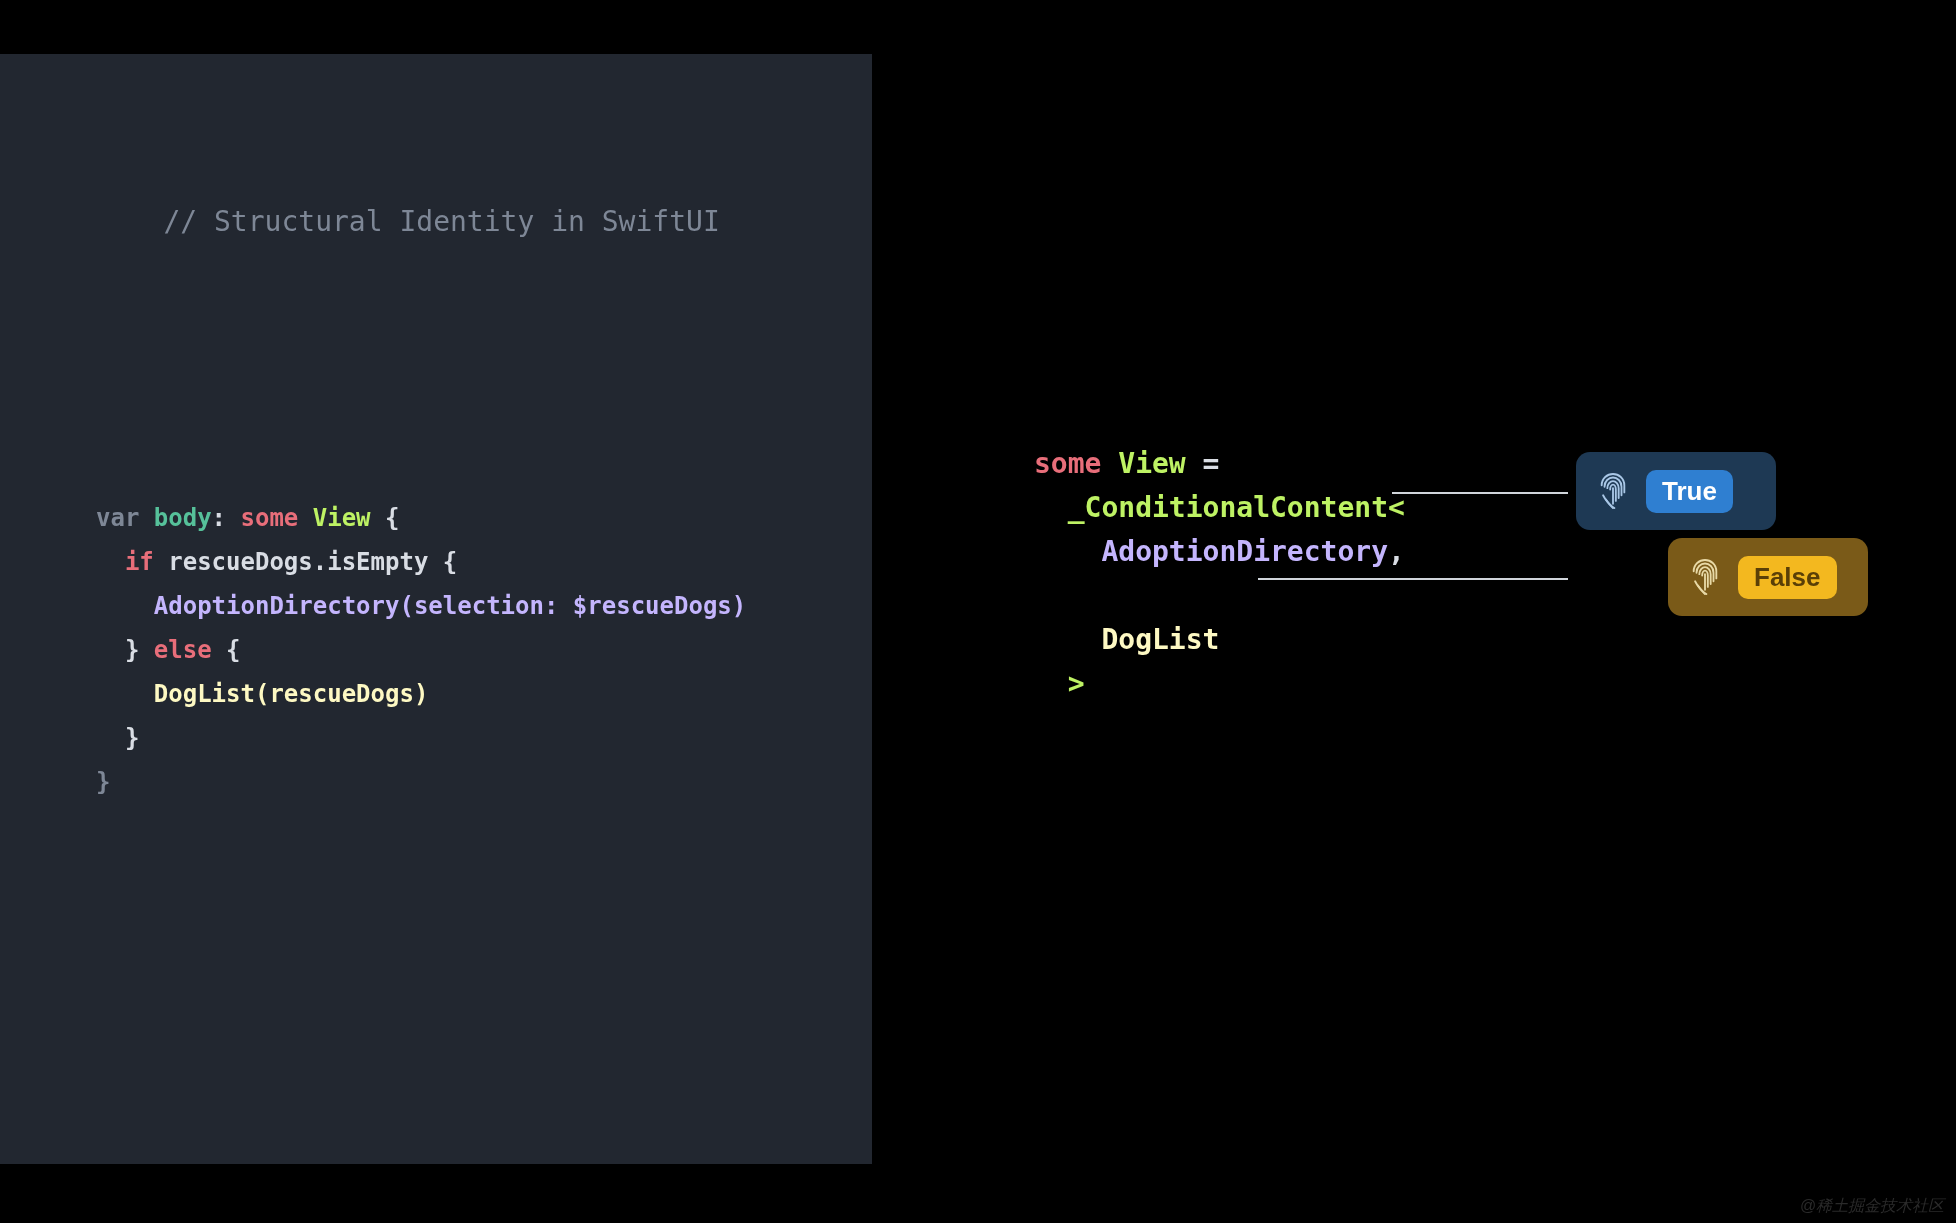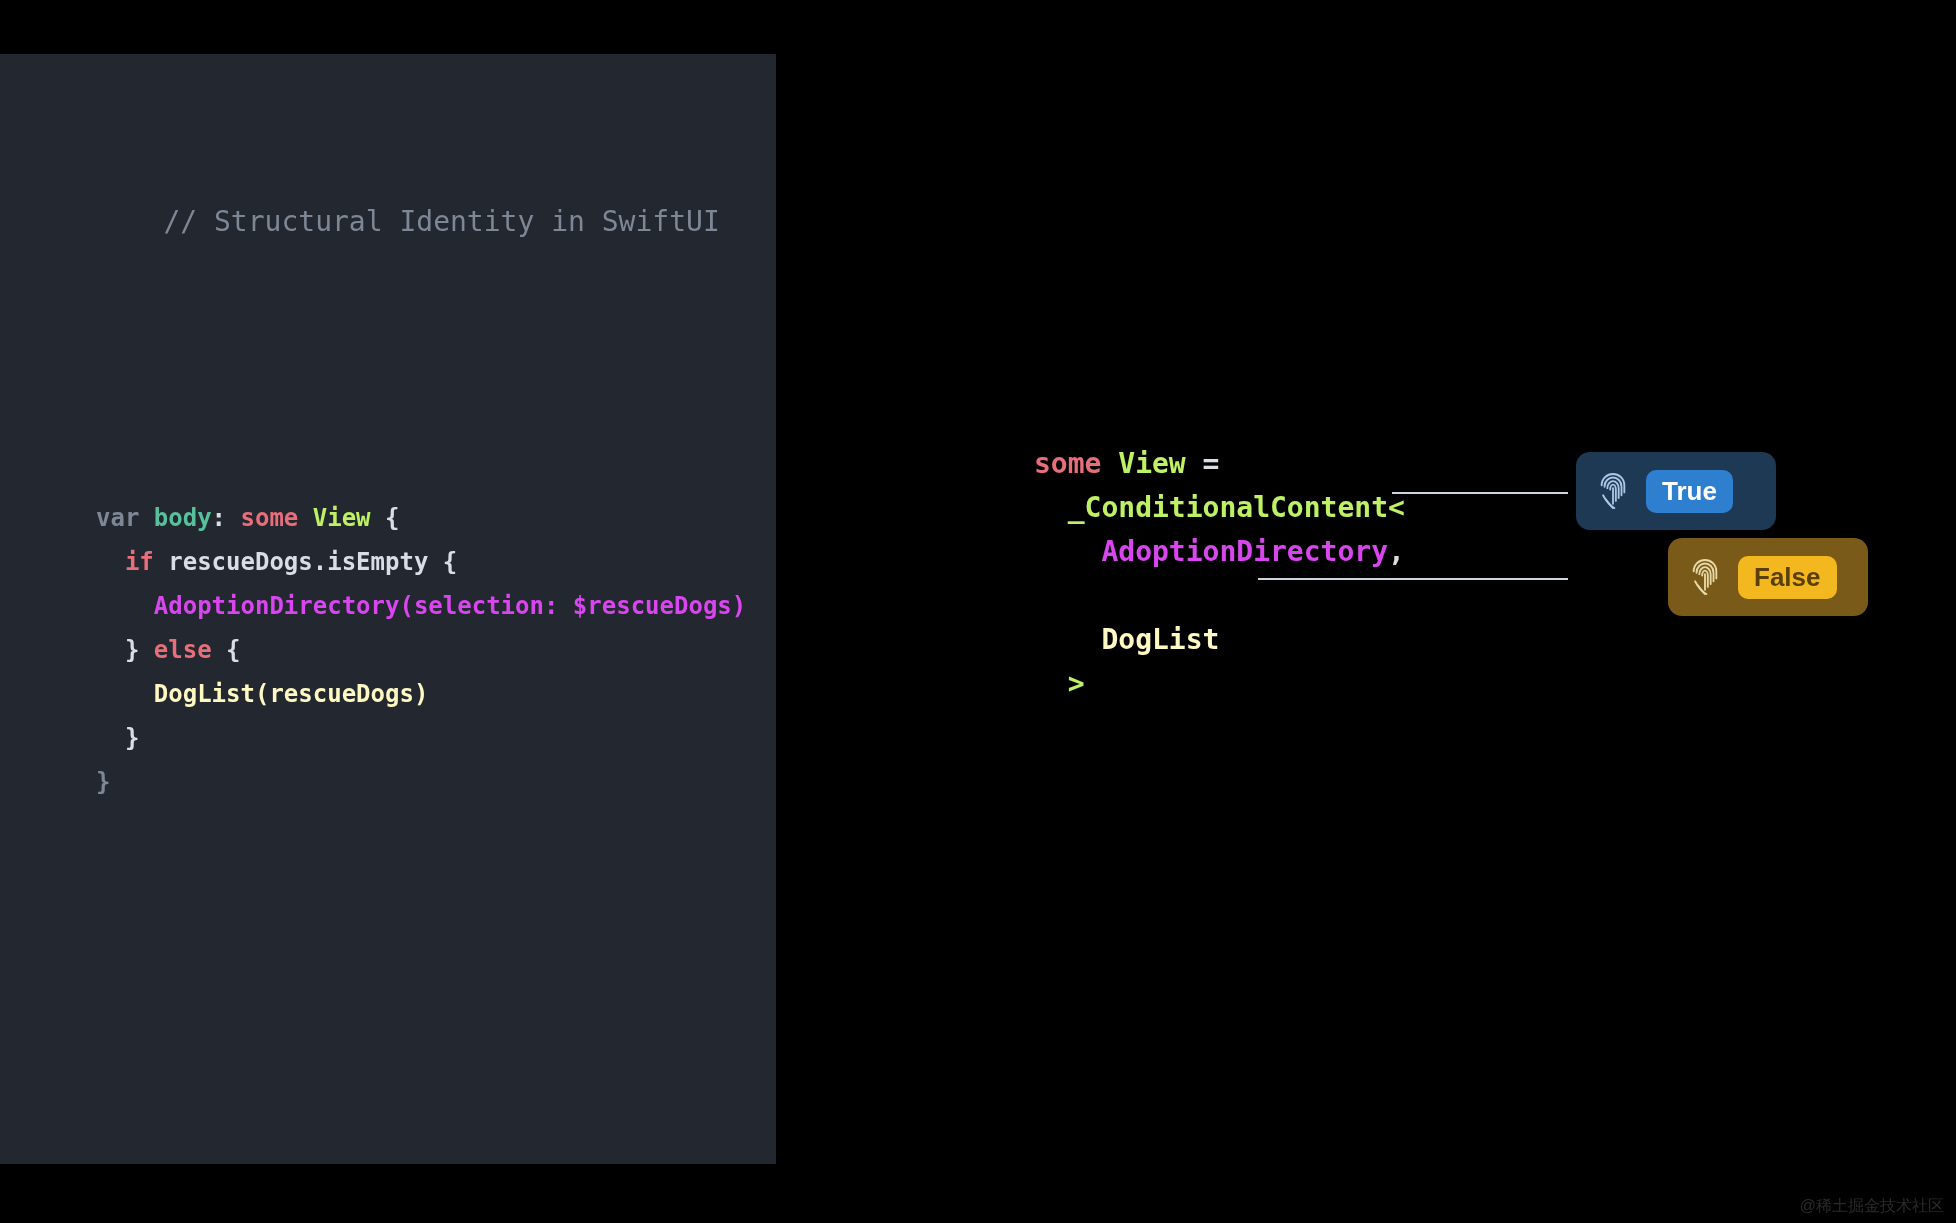--- a/index.html
+++ b/index.html
@@ -10,21 +10,21 @@
     overflow: hidden;
     width: 1956px;
     height: 1223px;
     position: relative;
   }
 
   .left-panel {
     position: absolute;
     left: 0;
     top: 54px;
-    width: 776px;
+    width: 872px;
     height: 1110px;
     background: #222730;
   }
 
   .code-block {
     position: absolute;
     left: 96px;
     top: 102px;
     font-size: 28px;
     line-height: 44px;
@@ -51,21 +51,21 @@
     font-weight: 600;
     white-space: pre;
   }
 
   
   .c-comment { color: #7e8796; }
   .c-keyword { color: #e86e7a; font-weight: 700; margin-top: 10px; }
   .c-type    { color: #bef264; }
   .c-default { color: #d9dde4; }
   .c-prop    { color: #56c19a; }
-  .c-lblue   { color: #d946ef; }
+  .c-lblue   { color: #c4b5fd; }
   .c-yellow  { color: #fef9c3; }
   .c-dim     { color: #7e8796; }
 
   
   .badge {
     position: absolute;
     height: 78px;
     border-radius: 14px;
     display: flex;
     align-items: center;
@@ -111,20 +111,21 @@
   .conn-1 { left: 1392px; top: 492px; width: 176px; }
   .conn-2 { left: 1258px; top: 578px; width: 310px; }
 
   .watermark {
     position: absolute;
     right: 12px;
     bottom: 6px;
     color: #2a2a2a;
     font-family: -apple-system, BlinkMacSystemFont, sans-serif;
     font-size: 16px;
+    font-style: italic;
   }
 </style>
 </head>
 <body>
 
 <div class="left-panel">
 
   <div class="code-block">
     <span class="c-comment">// Structural Identity in SwiftUI</span>
   </div>

